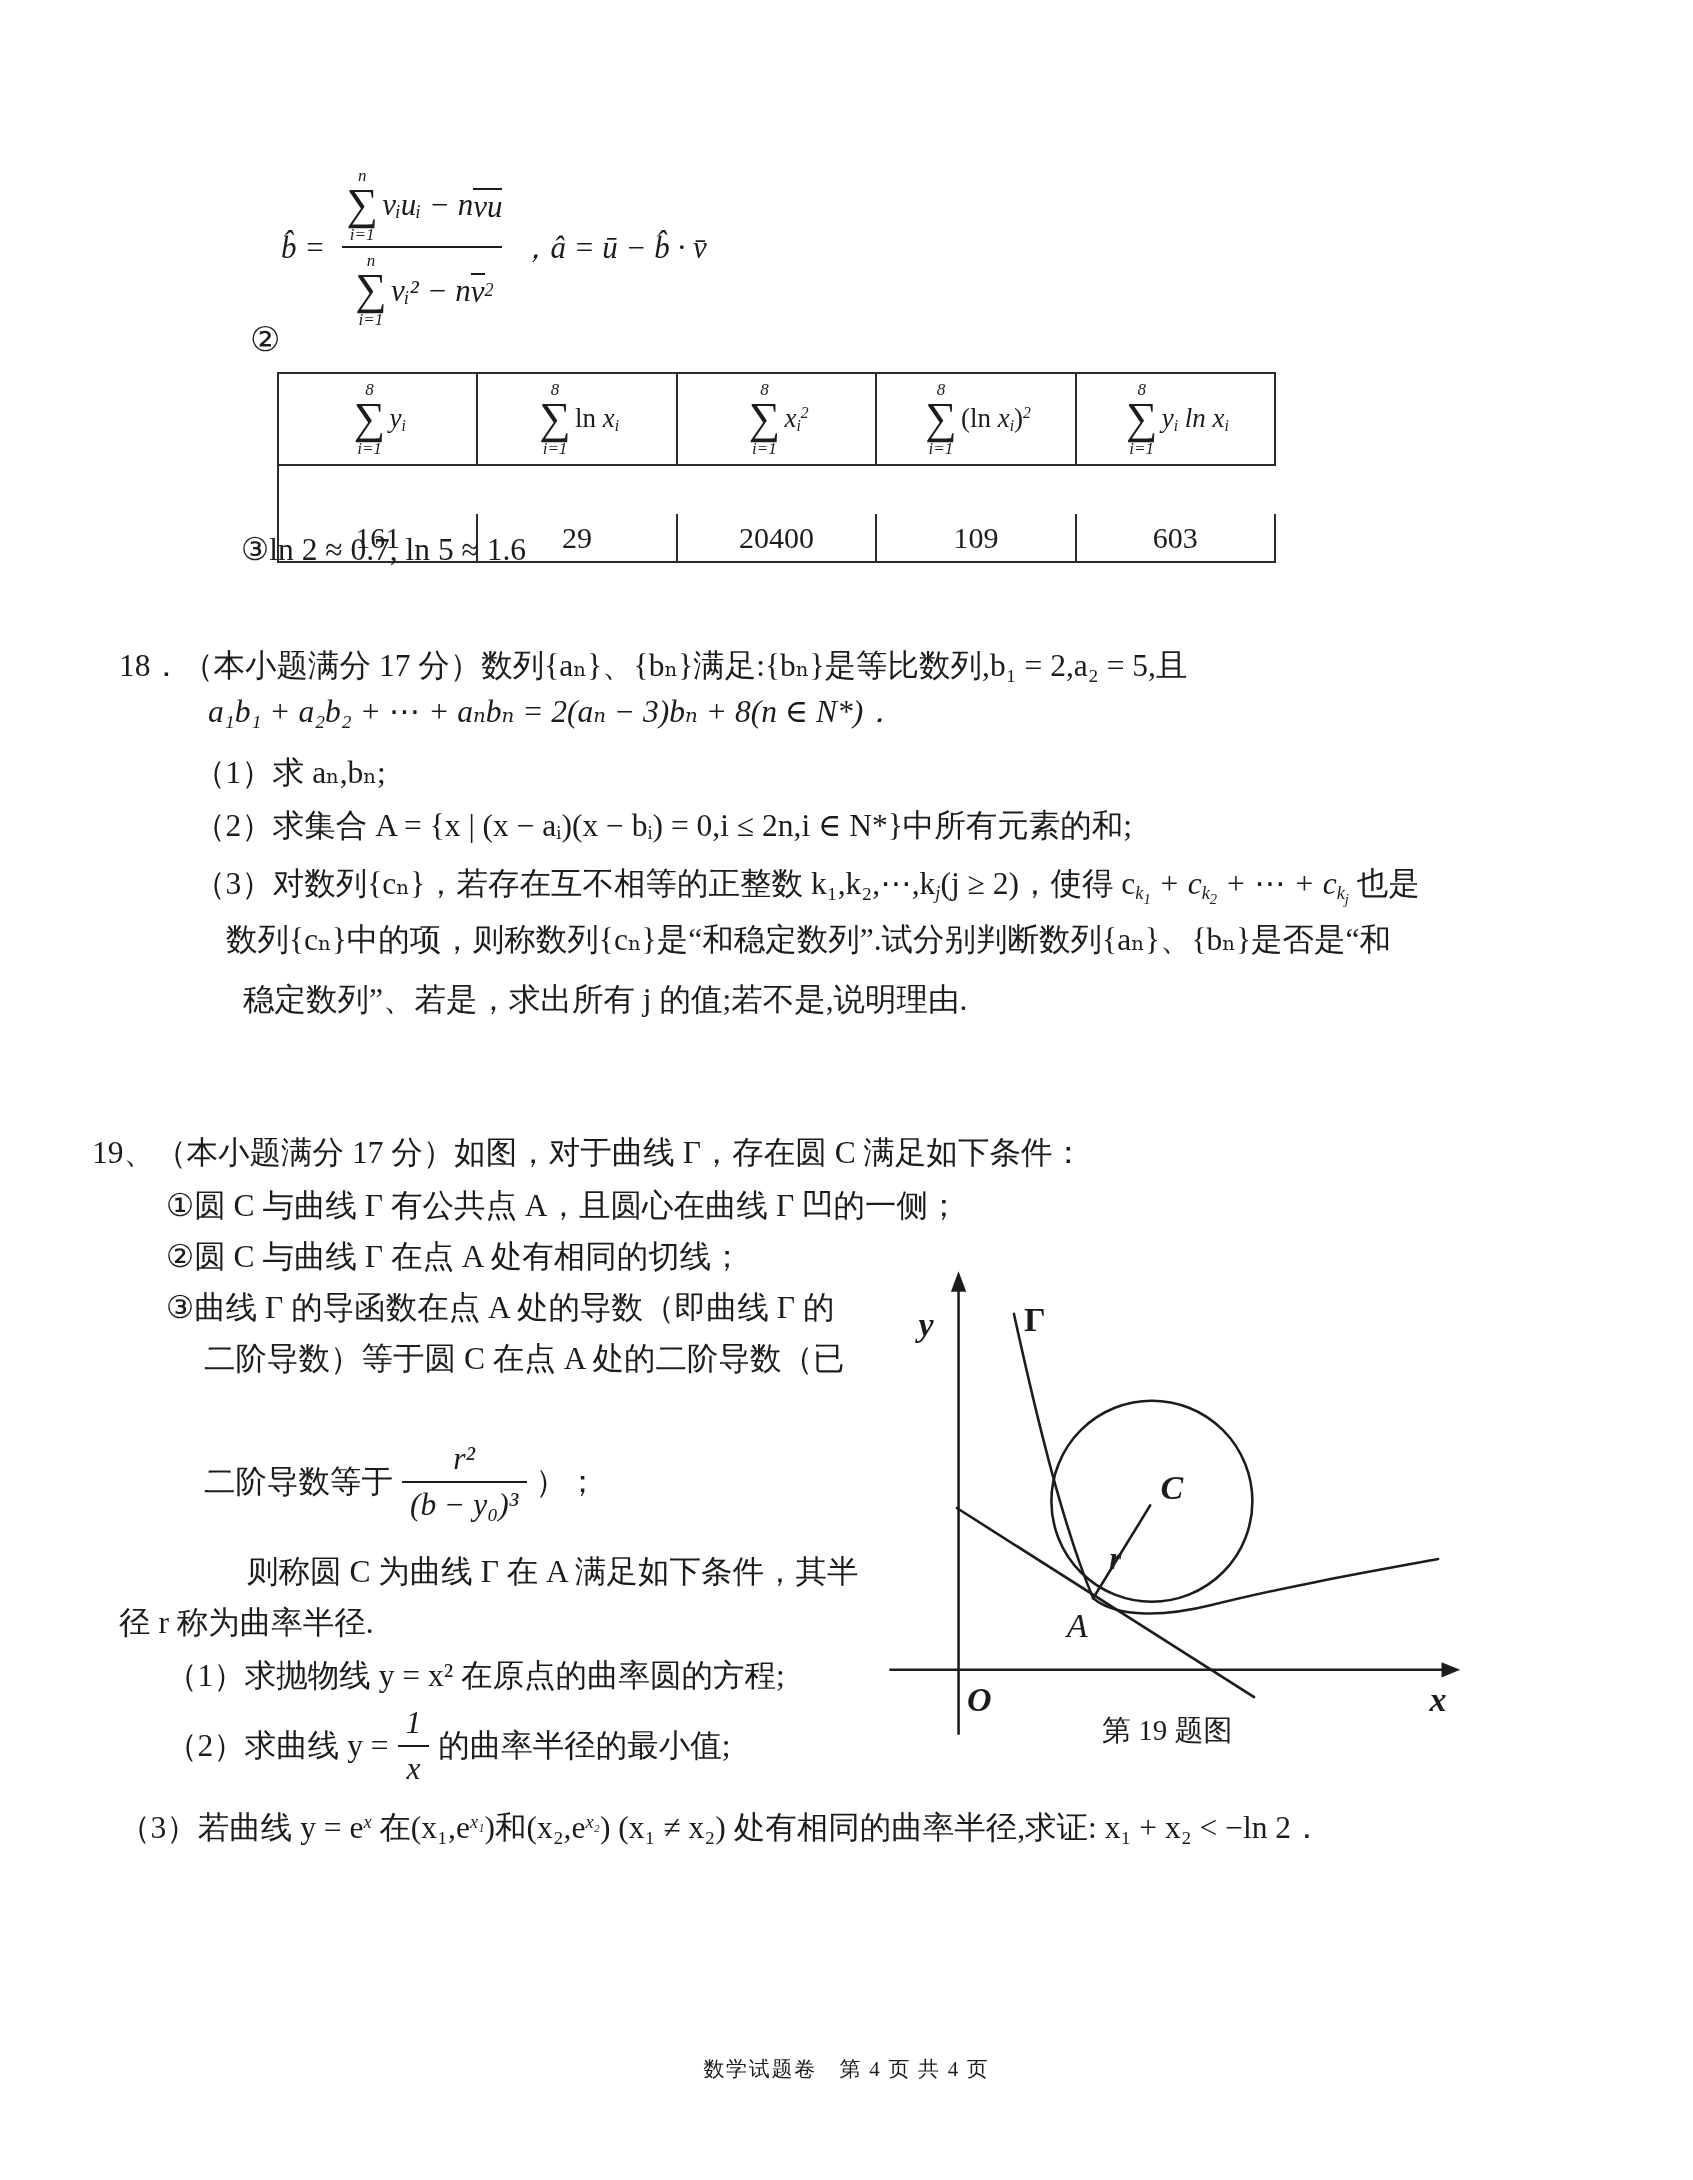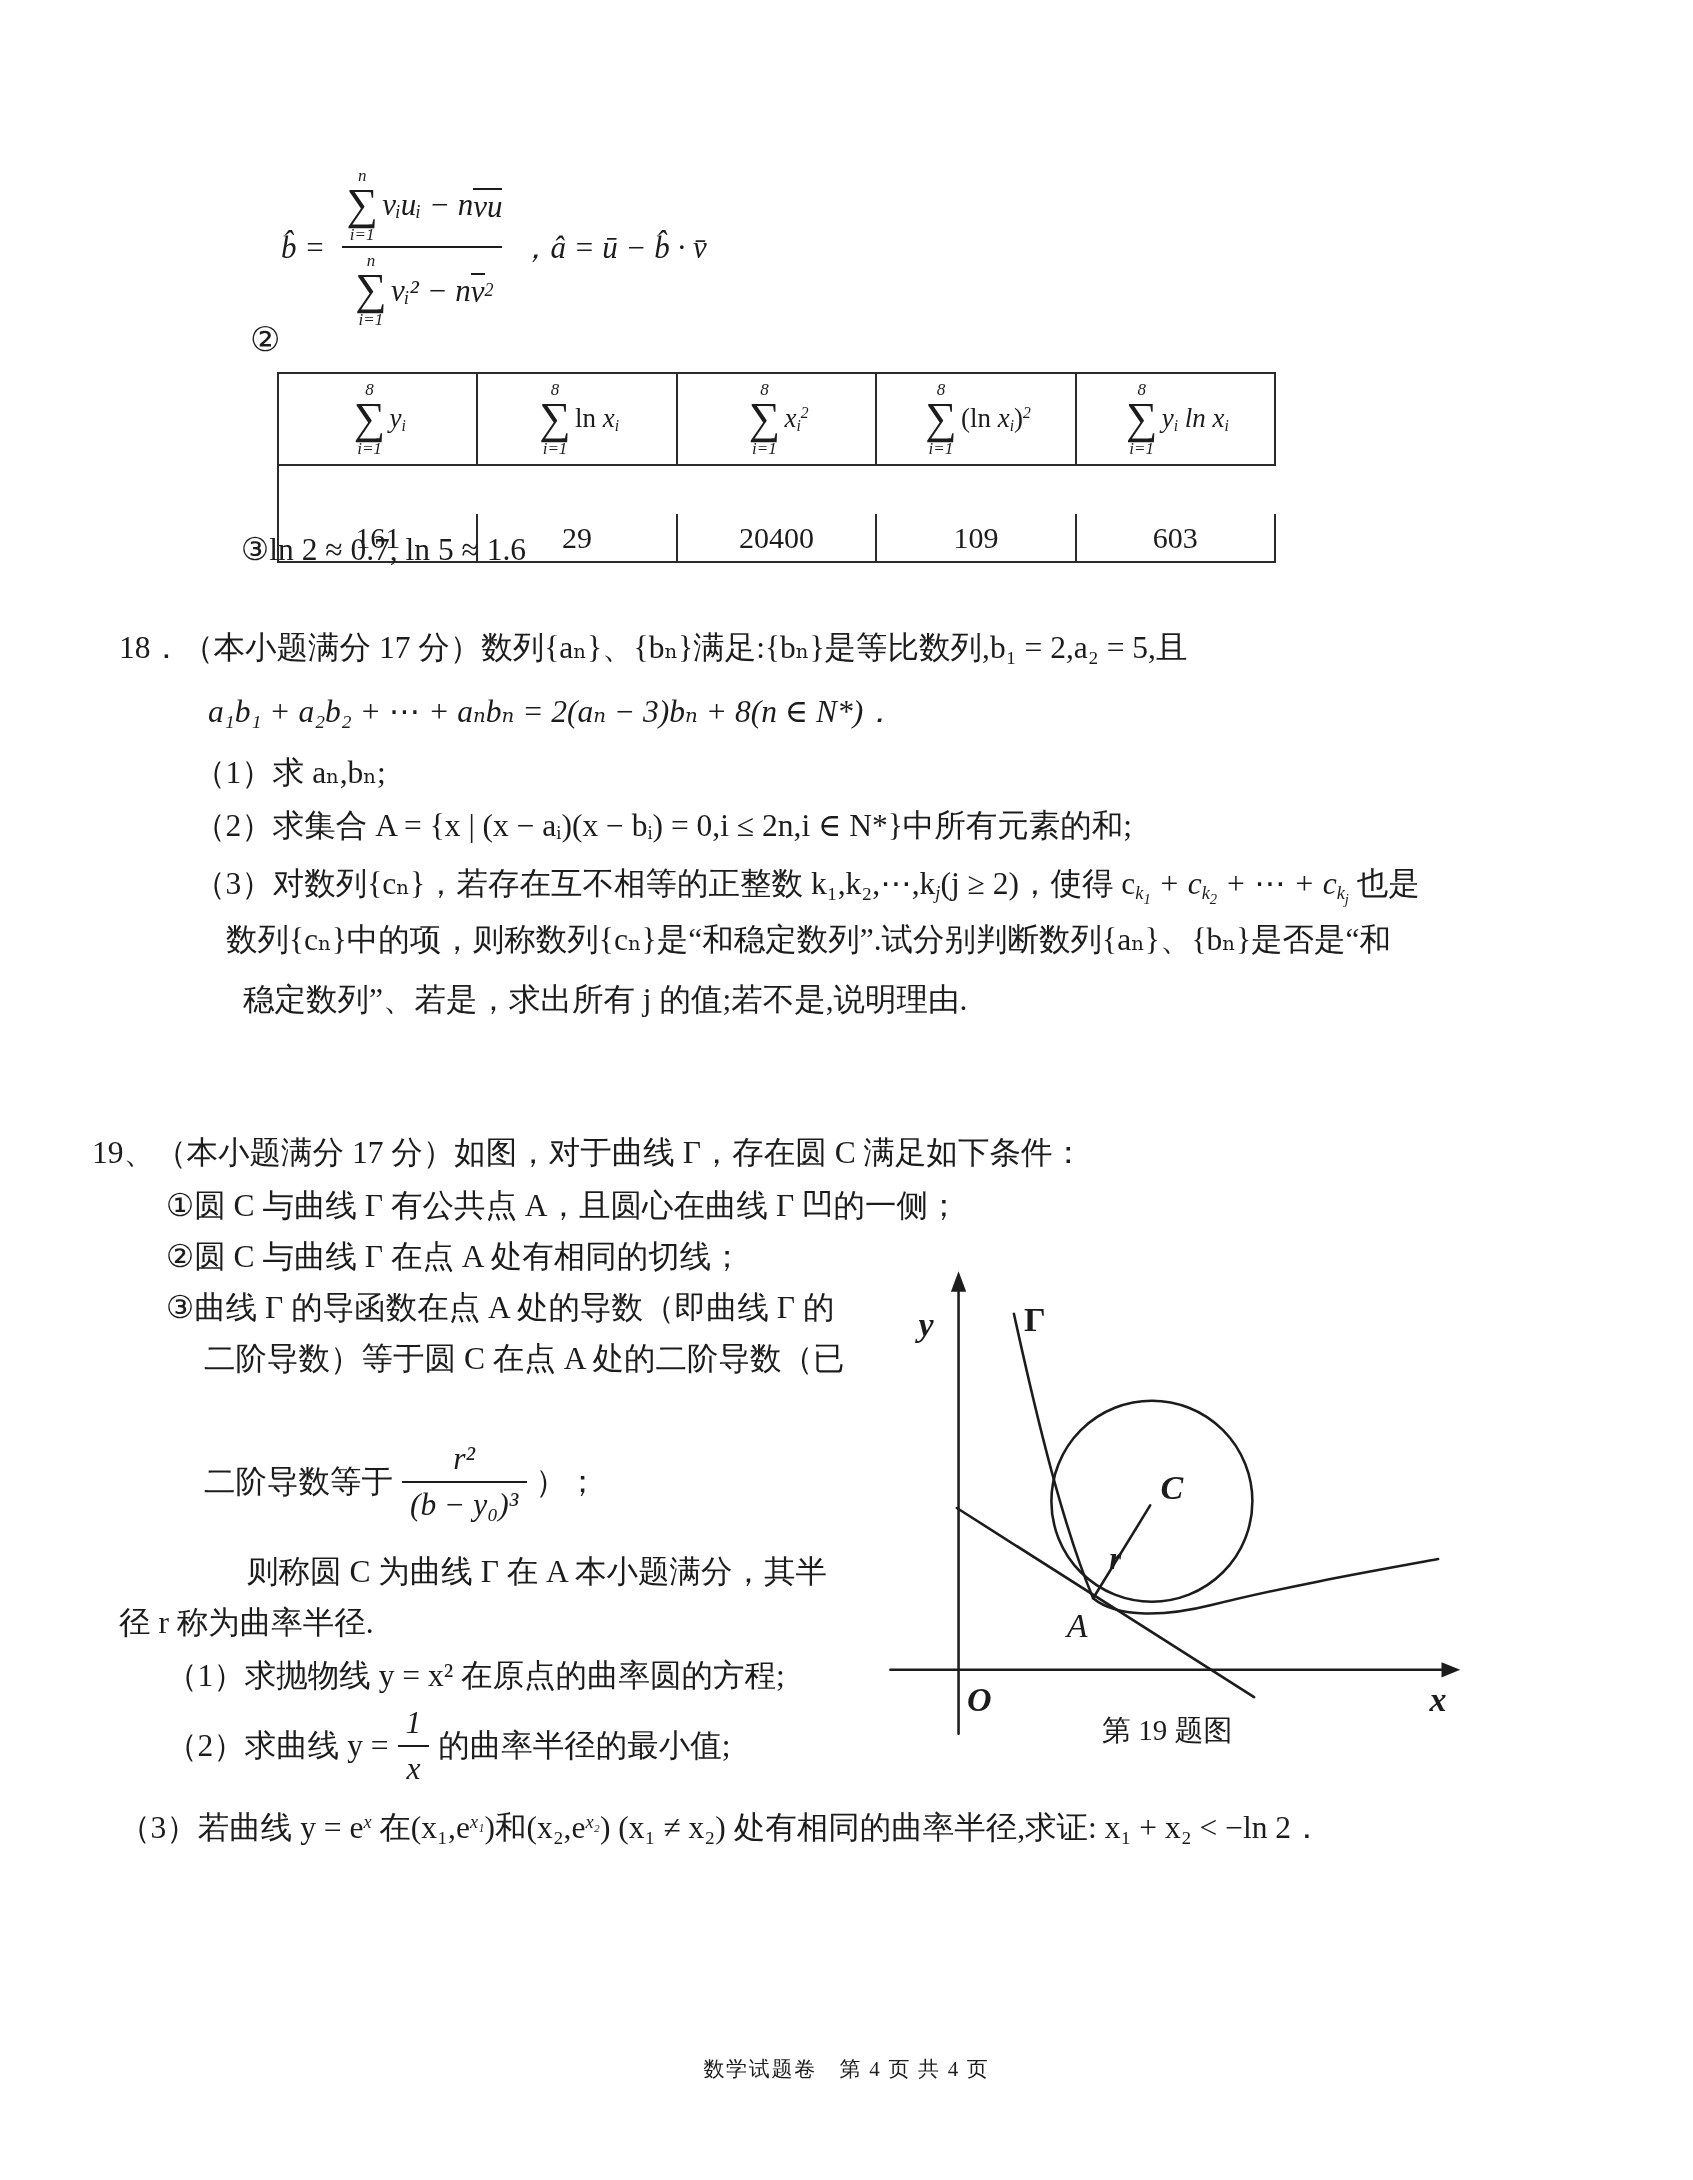--- a/index.html
+++ b/index.html
@@ -116,21 +116,21 @@
     <div class="cell val">29</div>
     <div class="cell val">20400</div>
     <div class="cell val">109</div>
     <div class="cell val">603</div>
   </div>
 
   <div class="line" style="left:241px;top:530px;">
     <span>③</span><span class="roman">ln 2 ≈ 0.7, ln 5 ≈ 1.6</span>
   </div>
 
-  <div class="line" style="left:119px;top:628px;">
+  <div class="line" style="left:119px;top:646px;">
     <span>18．</span><span>（本小题满分 17 分）数列{aₙ}、{bₙ}满足:{bₙ}是等比数列,b₁ = 2,a₂ = 5,且</span>
   </div>
   <div class="line math" style="left:208px;top:692px;">a₁b₁ + a₂b₂ + ⋯ + aₙbₙ = 2(aₙ − 3)bₙ + 8(n ∈ N*)．</div>
   <div class="line" style="left:194px;top:753px;">（1）求 aₙ,bₙ;</div>
   <div class="line" style="left:194px;top:806px;">（2）求集合 A = {x | (x − aᵢ)(x − bᵢ) = 0,i ≤ 2n,i ∈ N*}中所有元素的和;</div>
   <div class="line" style="left:194px;top:864px;">
     <span>（3）对数列{cₙ}，若存在互不相等的正整数 k₁,k₂,⋯,k</span><span class="sub">j</span><span>(j ≥ 2)，使得 c</span><span class="sub"><span>k</span><span class="subsub">1</span></span><span class="math"> + c</span><span class="sub"><span>k</span><span class="subsub">2</span></span><span class="math"> + ⋯ + c</span><span class="sub"><span>k</span><span class="subsub">j</span></span><span> 也是</span>
   </div>
   <div class="line" style="left:226px;top:920px;">数列{cₙ}中的项，则称数列{cₙ}是“和稳定数列”.试分别判断数列{aₙ}、{bₙ}是否是“和</div>
   <div class="line" style="left:243px;top:980px;">稳定数列”、若是，求出所有 j 的值;若不是,说明理由.</div>
@@ -143,21 +143,21 @@
   <div class="line" style="left:166px;top:1288px;">③曲线 Γ 的导函数在点 A 处的导数（即曲线 Γ 的</div>
   <div class="line" style="left:204px;top:1339px;">二阶导数）等于圆 C 在点 A 处的二阶导数（已</div>
   <div class="line rowflex" style="left:204px;top:1441px;">
     <span>二阶导数等于</span>
     <span class="frac">
       <span class="fnum math">r²</span>
       <span class="fden math">(b − y₀)³</span>
     </span>
     <span>）；</span>
   </div>
-  <div class="line" style="left:247px;top:1552px;">则称圆 C 为曲线 Γ 在 A 本小题满分，其半</div>
+  <div class="line" style="left:247px;top:1552px;">则称圆 C 为曲线 Γ 在 A 满足如下条件，其半</div>
   <div class="line" style="left:119px;top:1603px;">径 r 称为曲率半径.</div>
   <div class="line" style="left:166px;top:1656px;">（1）求抛物线 y = x² 在原点的曲率圆的方程;</div>
   <div class="line rowflex" style="left:166px;top:1705px;">
     <span>（2）求曲线 y =</span>
     <span class="frac">
       <span class="fnum math">1</span>
       <span class="fden math">x</span>
     </span>
     <span>的曲率半径的最小值;</span>
   </div>

